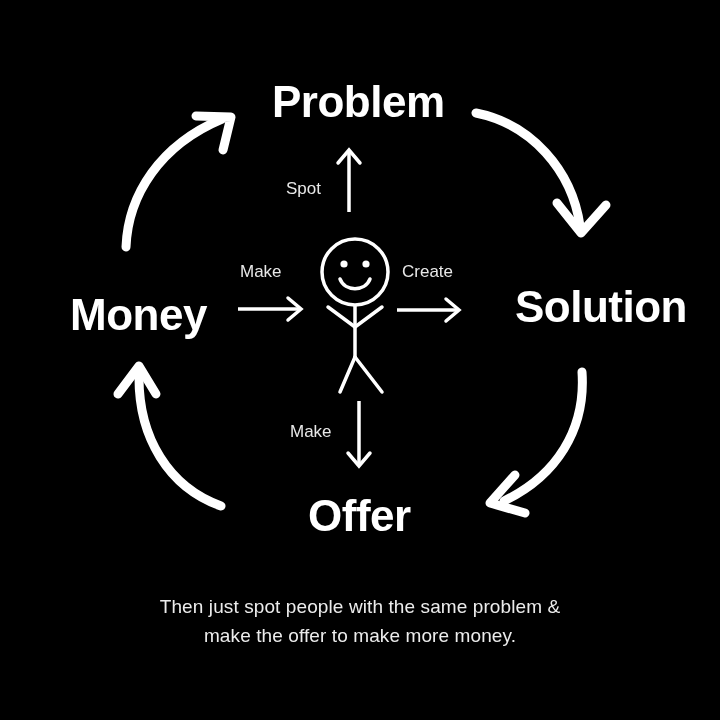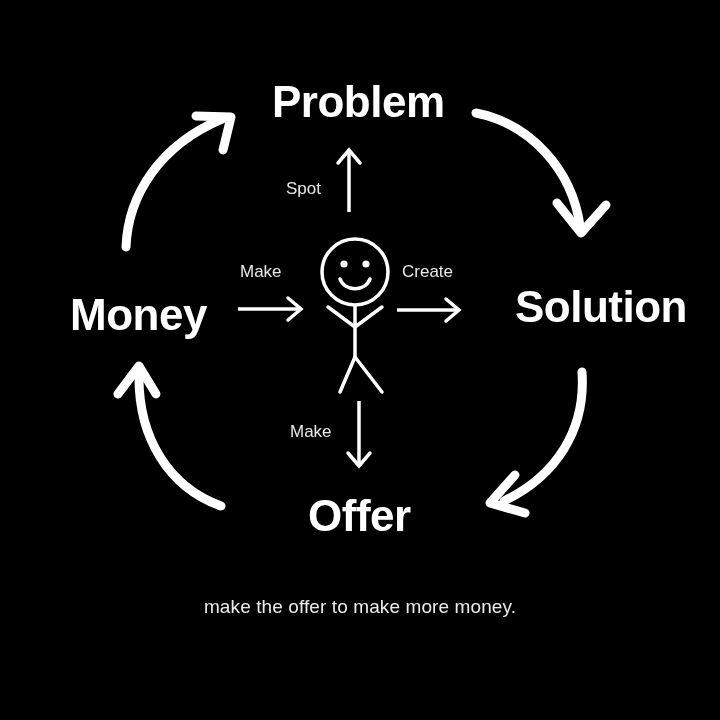--- a/index.html
+++ b/index.html
@@ -144,16 +144,17 @@
 
   <div class="edge-label" id="lbl-spot">Spot</div>
 
   <div class="edge-label" id="lbl-create">Create</div>
 
   <div class="edge-label" id="lbl-make-bottom">Make</div>
 
   <div class="edge-label" id="lbl-make-left">Make</div>
 
   <div class="caption">
+    <span class="caption-line">Then just spot people with the same problem &amp;</span>
     <span class="caption-line">make the offer to make more money.</span>
   </div>
 
 </div>
 
 </body></html>

